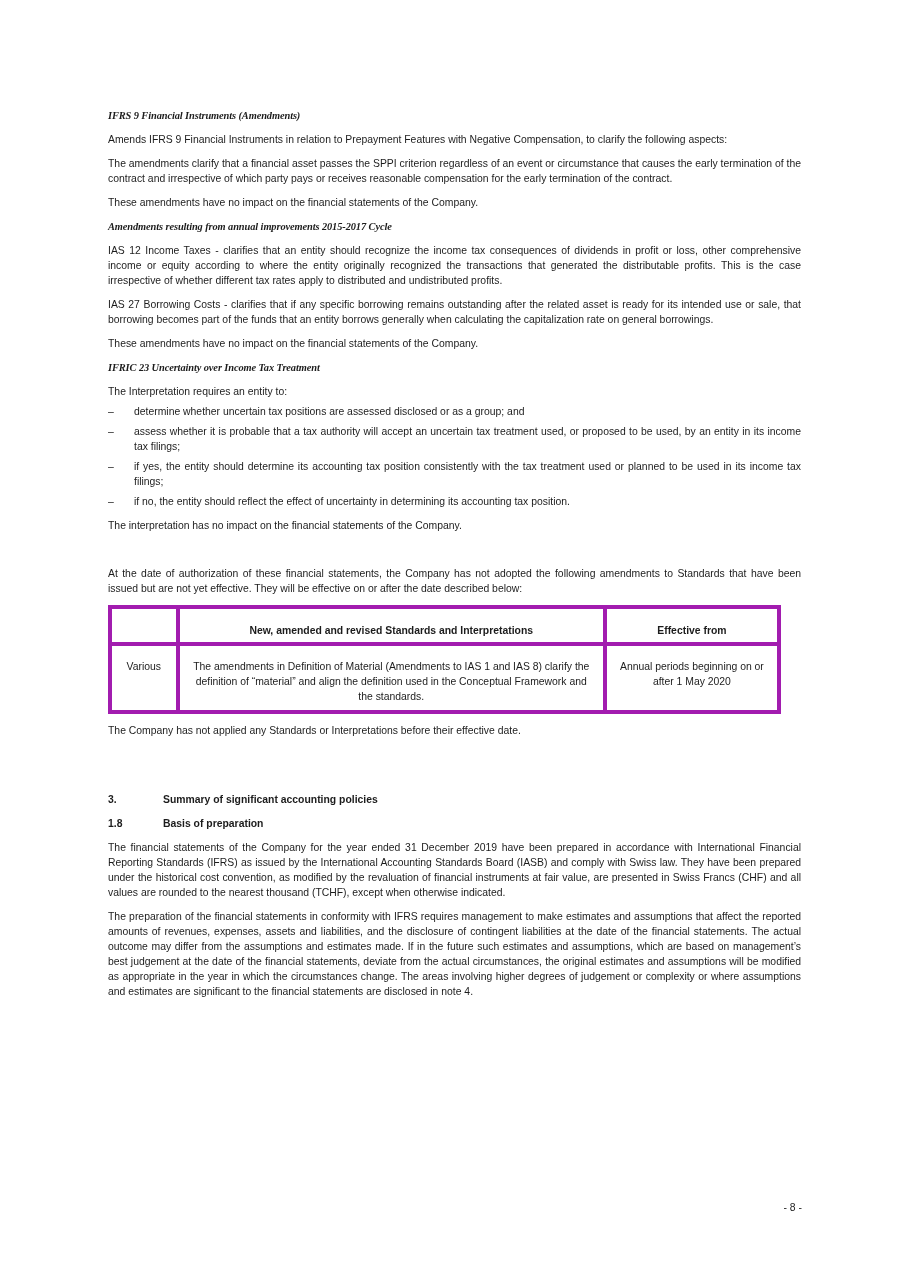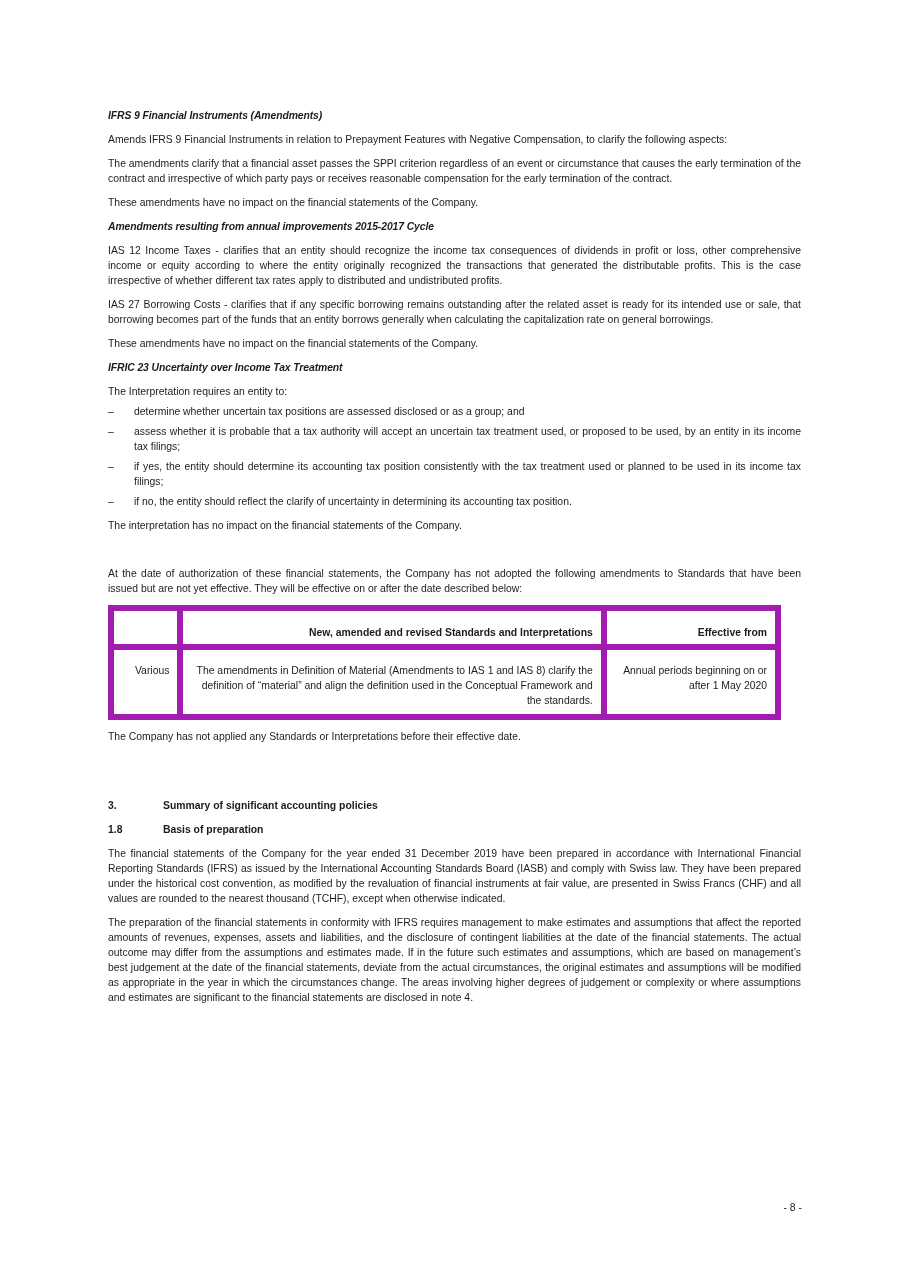--- a/index.html
+++ b/index.html
@@ -3,35 +3,35 @@
 <meta charset="utf-8">
 <style>
   html, body { margin: 0; padding: 0; background: #ffffff; }
   body { width: 908px; height: 1284px; position: relative; overflow: hidden; }
   .page {
     position: absolute; left: 108px; top: 108px; width: 693px;
     font-family: "Liberation Sans", sans-serif;
     font-size: 10.4px; line-height: 15px; color: #1c1c1c;
   }
   p { margin: 0 0 9px 0; text-align: justify; }
-  .h-italic { font-style: italic; font-weight: bold; margin-bottom: 9px; letter-spacing: -0.1px; }
+  .h-italic { font-style: italic; font-weight: bold; margin-bottom: 9px; letter-spacing: -0.1px; font-family: Liberation Serif, serif; }
   .h-sec { font-weight: bold; display: flex; margin: 0 0 9px 0; }
   .h-sec .num { width: 55px; }
   ul.dash { list-style: none; margin: 0 0 9px 0; padding: 0; }
   ul.dash li { display: flex; margin-bottom: 5px; text-align: justify; }
   ul.dash li .dash-mark { width: 26px; flex: 0 0 26px; }
   ul.dash li .txt { flex: 1; }
   .gap-lg { height: 24px; }
   .gap-xl { height: 45px; }
   table.std {
     border-collapse: collapse; width: 673px; margin: 2px 0 9px 0;
     font-size: 10.4px; line-height: 15px;
   }
   table.std td, table.std th {
-    border: 6px solid #a21caf; vertical-align: top; text-align: right;
+    border: 4px solid #a21caf; vertical-align: top; text-align: center;
     padding: 14px 8px 3px 8px;
   }
   table.std th { font-weight: bold; height: 16px; }
   table.std td { padding-top: 13px; padding-bottom: 6px; }
   .c1 { width: 48px; }
   .c2 { width: 416px; }
   .c3 { width: 157px; }
   .page-num {
     position: absolute; left: 760px; top: 1202px; width: 42px; text-align: right;
     font-family: "Liberation Sans", sans-serif; font-size: 10.4px; color: #1c1c1c;
@@ -62,21 +62,21 @@
     <li>
       <span class="dash-mark">–</span>
       <span class="txt">assess whether it is probable that a tax authority will accept an uncertain tax treatment used, or proposed to be used, by an entity in its income tax filings;</span>
     </li>
     <li>
       <span class="dash-mark">–</span>
       <span class="txt">if yes, the entity should determine its accounting tax position consistently with the tax treatment used or planned to be used in its income tax filings;</span>
     </li>
     <li>
       <span class="dash-mark">–</span>
-      <span class="txt">if no, the entity should reflect the clarify of uncertainty in determining its accounting tax position.</span>
+      <span class="txt">if no, the entity should reflect the effect of uncertainty in determining its accounting tax position.</span>
     </li>
   </ul>
   <p>The interpretation has no impact on the financial statements of the Company.</p>
 
   <div class="gap-lg"></div>
 
   <p>At the date of authorization of these financial statements, the Company has not adopted the following amendments to Standards that have been issued but are not yet effective. They will be effective on or after the date described below:</p>
 
   <table class="std">
     <tbody>

